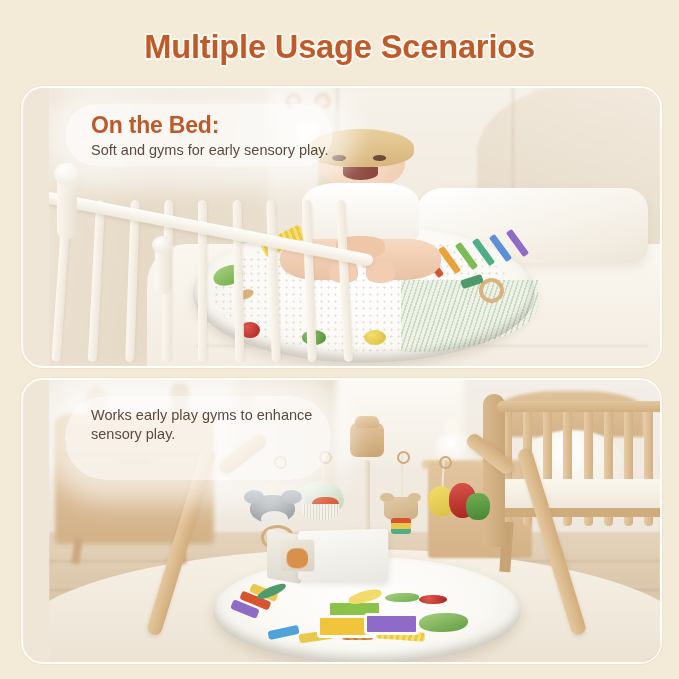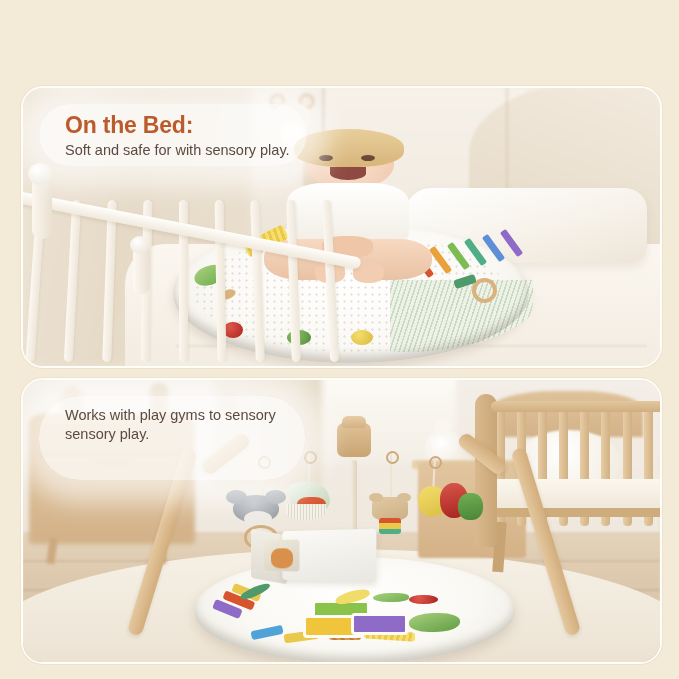--- a/index.html
+++ b/index.html
@@ -34,21 +34,21 @@
   .card{
     position:absolute;left:21px;width:637px;
     border-radius:22px;overflow:hidden;
     border:2px solid #FFFDF7;
     box-shadow:0 0 0 1px rgba(210,190,158,.18);
     background:#EFE6D8;
   }
   .card-1{top:86px;height:278px;}
   .card-2{top:378px;height:282px;}
 
-  .photo{position:absolute;inset:0;overflow:hidden;}
+  .photo{position:absolute;inset:0;overflow:hidden;margin-left:26px;}
 
   
   .p1-bg{
     position:absolute;inset:0;
     background:
       linear-gradient(180deg,#F3EDE4 0%,#EFE7DB 40%,#EDE4D6 100%);
   }
   .p1-wallL{position:absolute;left:0;top:0;width:36%;height:100%;
     background:linear-gradient(100deg,#EDE3D4 0%,#E6DAC7 45%,#EADFCE 100%);filter:blur(4px);}
   .p1-wall-panel{position:absolute;left:47%;top:0;width:32%;height:62%;
@@ -224,20 +224,23 @@
   }
   .ov-p{color:#5B4A40;font-size:14.5px;line-height:19px;margin-top:2px;}
   .ov1-text{left:42px;top:23px;width:250px;}
   .ov2-text{left:42px;top:24px;width:222px;}
 </style>
 </head>
 <body>
 
 <div class="page">
 
+  <div class="title-wrap">
+    <span class="title">Multiple Usage Scenarios</span>
+  </div>
 
   <div class="card card-1">
     <div class="photo">
       <div class="p1-bg"></div>
       <div class="p1-wallL"></div>
       <div class="p1-wall-panel"></div>
       <div class="p1-wall-edge"></div>
       <div class="p1-headboard">
           <b></b>
         </div>
@@ -307,21 +310,21 @@
         <div class="crib-top"></div>
         <div class="crib-post"></div>
         <div class="crib-ball"></div>
         <div class="crib-post2"></div>
         <div class="crib-ball2"></div>
       </div>
 
       <div class="overlay ov1"></div>
       <div class="ov-text ov1-text">
         <div class="ov-h">On the Bed:</div>
-        <div class="ov-p">Soft and safe for with sensory play.</div>
+        <div class="ov-p">Soft and gyms for early sensory play.</div>
       </div>
     </div>
   </div>
 
   <div class="card card-2">
     <div class="photo">
       <div class="p2-bg"></div>
       <div class="p2-wall"></div>
       <div class="p2-window"></div>
       <div class="p2-curtain"></div>
@@ -425,18 +428,18 @@
 
         <div class="mirror2"></div>
         <div class="mirror">
           <div style="position:absolute;left:-22%;top:18%;width:42%;height:64%;border-radius:4px;background:linear-gradient(160deg,#EFE9DC,#D9D2C2);"></div>
           <div style="position:absolute;left:-14%;top:36%;width:26%;height:40%;border-radius:40%;background:#D8904A;"></div>
         </div>
       </div>
 
       <div class="overlay ov2"></div>
       <div class="ov-text ov2-text">
-        <div class="ov-p">Works with play gyms to sensory sensory play.</div>
+        <div class="ov-p">Works early play gyms to enhance sensory play.</div>
       </div>
     </div>
   </div>
 
 </div>
 
 </body></html>

